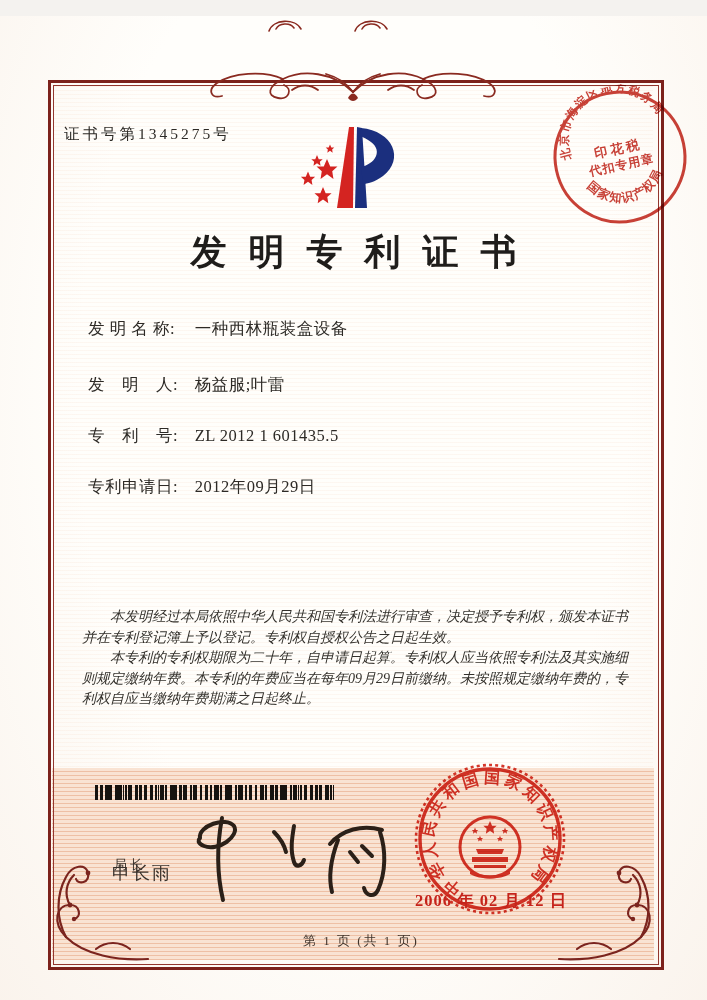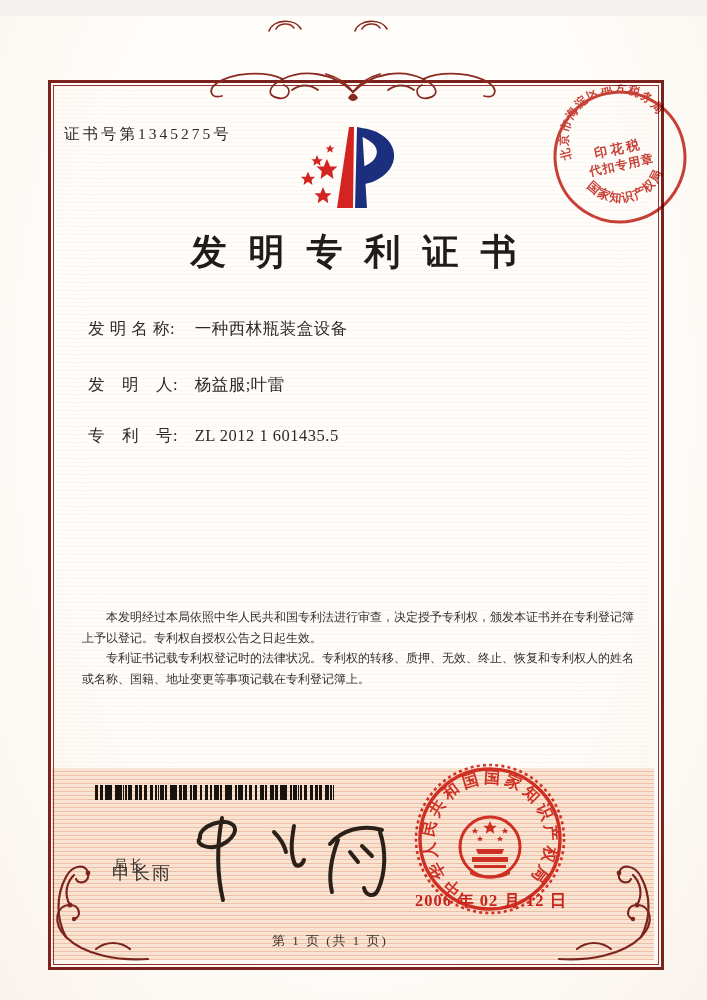--- a/index.html
+++ b/index.html
@@ -24,40 +24,40 @@
 
   .logo{left:283px;top:97px;z-index:3;}
   .tax-stamp{left:549px;top:70px;z-index:4;transform:rotate(-12deg);mix-blend-mode:multiply;opacity:.95;}
 
   .title{left:0;top:212px;width:707px;text-align:center;font-size:36px;font-weight:700;
          letter-spacing:22px;text-indent:22px;color:#1f1d1b;z-index:3;}
   .field-row{position:absolute;left:88px;font-size:16.5px;white-space:nowrap;letter-spacing:.5px;}
   .field-label{display:inline-block;width:102px;}
   .f0{top:302px}.f1{top:358px}.f2{top:409px}.f3{top:460px}.f4{top:511px}.f5{top:563px}
 
-  .paras{left:82px;top:591px;width:552px;z-index:3;font-size:12px;line-height:20.6px;
-         color:#33302b;}
+  .paras{left:82px;top:591px;width:552px;z-index:3;font-size:14px;line-height:20.6px;
+         font-style:italic;color:#33302b;}
   .paras p{margin:0;text-indent:2em;}
 
   .barcode{left:95px;top:769px;width:240px;height:15px;z-index:3;
     background:
       repeating-linear-gradient(90deg,#17130f 0 2px,rgba(0,0,0,0) 2px 5px),
       repeating-linear-gradient(90deg,#17130f 0 1px,rgba(0,0,0,0) 1px 7px),
       repeating-linear-gradient(90deg,#17130f 0 3px,rgba(0,0,0,0) 3px 11px);}
 
   .signer-title{left:114px;top:840px;font-size:13px;letter-spacing:3px;color:#38302a;z-index:3;}
   .signer-name{left:112px;top:845px;font-size:18px;letter-spacing:2px;color:#38302a;z-index:3;}
   .signature{left:182px;top:788px;z-index:3;}
 
   .seal{left:412px;top:745px;z-index:4;mix-blend-mode:multiply;opacity:.93;}
   .issue-date{left:415px;top:874px;font-size:16.5px;font-weight:700;letter-spacing:1px;
               color:#c5231b;z-index:5;white-space:nowrap;}
 
   .footer{left:0;top:916px;width:660px;text-align:center;font-size:13px;letter-spacing:2px;
-          color:#41342b;z-index:3;}
+          color:#41342b;z-index:3;padding-left:31px;}
 
   .orn{z-index:2;pointer-events:none;}
   .orn-top{left:188px;top:44px;}
   .orn-tip-a{left:266px;top:0;}
   .orn-tip-b{left:352px;top:0;}
   .orn-bl{left:40px;top:833px;}
   .orn-br{left:557px;top:833px;transform:scaleX(-1);}
 </style>
 </head>
 <body>
@@ -157,24 +157,28 @@
     <span class="field-value">一种西林瓶装盒设备</span>
   </div>
   <div class="field-row f1">
     <span class="field-label">发　明　人:</span>
     <span class="field-value">杨益服;叶雷</span>
   </div>
   <div class="field-row f2">
     <span class="field-label">专　利　号:</span>
     <span class="field-value">ZL 2012 1 601435.5</span>
   </div>
+  <div class="field-row f3">
+    <span class="field-label">专利申请日:</span>
+    <span class="field-value">2012年09月29日</span>
+  </div>
 
   <div class="abs paras">
     <p>本发明经过本局依照中华人民共和国专利法进行审查，决定授予专利权，颁发本证书并在专利登记簿上予以登记。专利权自授权公告之日起生效。</p>
-    <p>专利证书记载专利权登记时的法律状况。专利权的转移、质押、无效、终止、恢复和专利权人的姓名或名称、国籍、地址变更等事项记载在专利登记簿上。</p>
+    <p>本专利的专利权期限为二十年，自申请日起算。专利权人应当依照专利法及其实施细则规定缴纳年费。本专利的年费应当在每年09月29日前缴纳。未按照规定缴纳年费的，专利权自应当缴纳年费期满之日起终止。</p>
   </div>
 
   <div class="abs barcode"></div>
 
   <div class="abs signer-title">局长</div>
   <div class="abs signer-name">申长雨</div>
 
   <svg class="abs signature" width="215" height="100" viewBox="0 0 215 100">
     <g stroke="#2b2018" stroke-width="4" fill="none" stroke-linecap="round">
       <path d="M40 14 C37 30 33 62 41 96"></path>

